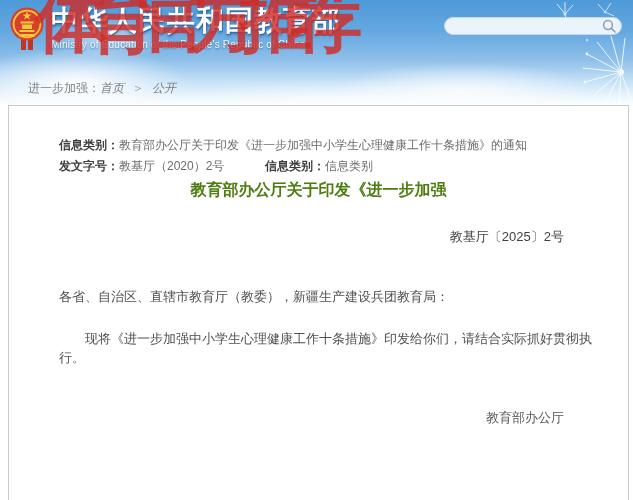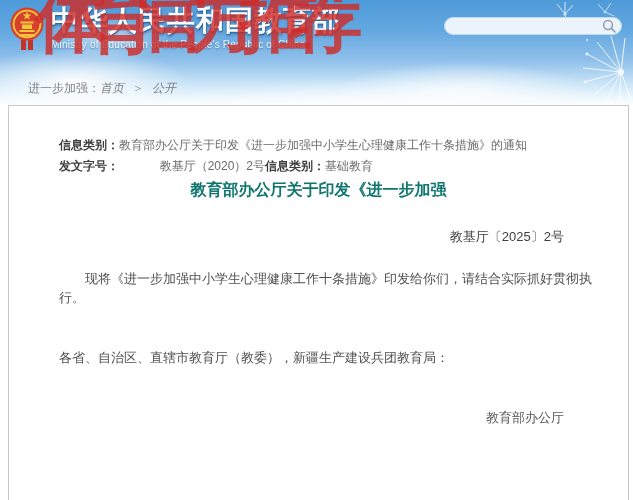--- a/index.html
+++ b/index.html
@@ -62,30 +62,30 @@
   .breadcrumb .sep{margin:0 8px;color:#9a9a9a;}
 
   
   .panel{
     position:absolute;left:8px;top:105px;width:621px;height:400px;
     background:#fff;border:1px solid #c9c9c9;box-sizing:border-box;
   }
   .meta{margin:30px 22px 0 50px;font-size:12px;line-height:19px;}
   .meta-row{margin-bottom:2px;}
   .meta .lbl{font-weight:bold;color:#3d3d3d;display:inline-block;vertical-align:top;}
-  .meta .val{color:#6b6b6b;display:inline-block;vertical-align:top;text-align:right;}
+  .meta .val{color:#6b6b6b;display:inline-block;vertical-align:top;}
   .meta .val.idx{width:146px;word-break:break-all;}
   .meta .val.dt{width:104px;}
   .meta .val.docno-v{width:146px;}
   .meta .val.wide{max-width:470px;}
   .meta .gap{display:inline-block;width:16px;}
 
   .doc-title{
     text-align:center;font-size:16px;font-weight:bold;
-    color:#0f766e;line-height:23px;
+    color:#4d7c0f;line-height:23px;
   }
   .doc-no{
     margin-top:27px;text-align:right;padding-right:64px;
     font-size:13px;color:#404040;
   }
   .doc-par{
     margin:0 22px 0 50px;font-size:13px;color:#4f4f4f;line-height:19px;
   }
   .doc-par.salutation{margin-top:41px;}
   .doc-par.body-text{margin-top:23px;text-indent:2em;}
@@ -171,30 +171,30 @@
     </div>
   </div>
 
   <div class="panel">
 
     <div class="meta">
       <div class="meta-row">
         <span class="lbl">信息类别：</span><span class="val wide">教育部办公厅关于印发《进一步加强中小学生心理健康工作十条措施》的通知</span>
       </div>
       <div class="meta-row">
-        <span class="lbl">发文字号：</span><span class="val docno-v">教基厅（2020）2号</span><span class="lbl">信息类别：</span><span class="val">基础教育</span>
+        <span class="lbl">发文字号：</span><span class="val docno-v">教基厅（2020）2号</span><span class="lbl">信息类别：</span><span class="val">信息类别</span>
       </div>
     </div>
 
     <div class="doc-title">
       <div>教育部办公厅关于印发《进一步加强</div>
     </div>
 
     <div class="doc-no">教基厅〔2025〕2号</div>
 
+    <div class="doc-par salutation">各省、自治区、直辖市教育厅（教委），新疆生产建设兵团教育局：</div>
+
     <div class="doc-par body-text">现将《进一步加强中小学生心理健康工作十条措施》印发给你们，请结合实际抓好贯彻执行。</div>
-
-    <div class="doc-par salutation">各省、自治区、直辖市教育厅（教委），新疆生产建设兵团教育局：</div>
 
     <div class="doc-signer">教育部办公厅</div>
 
   </div>
 </div>
 
 </body></html>

